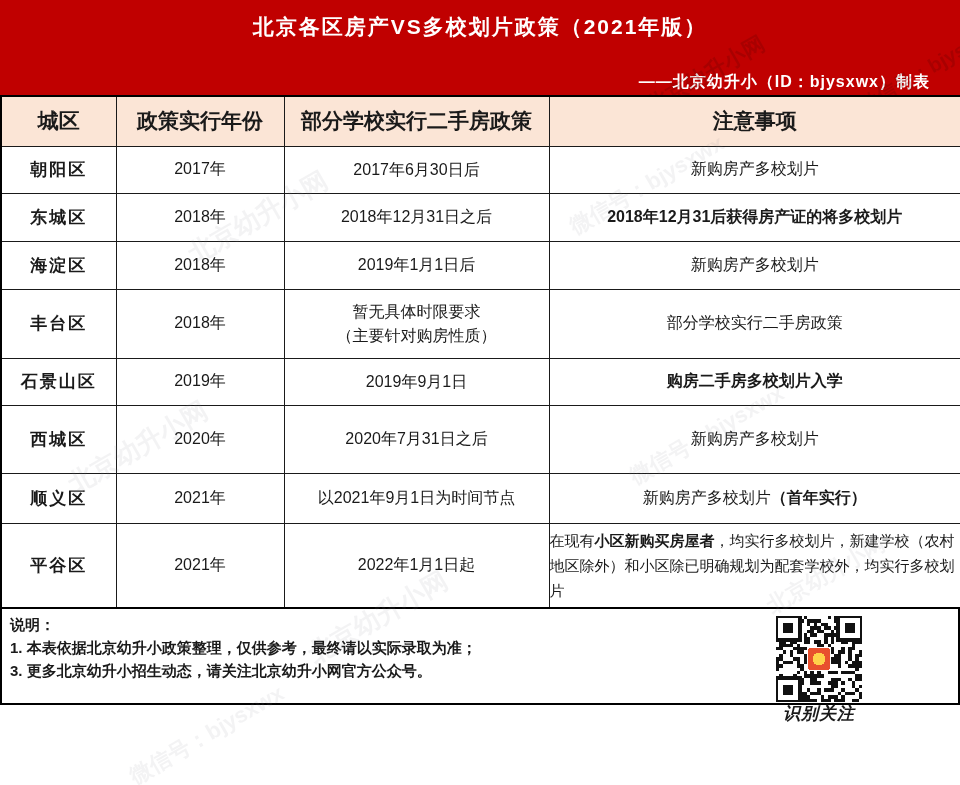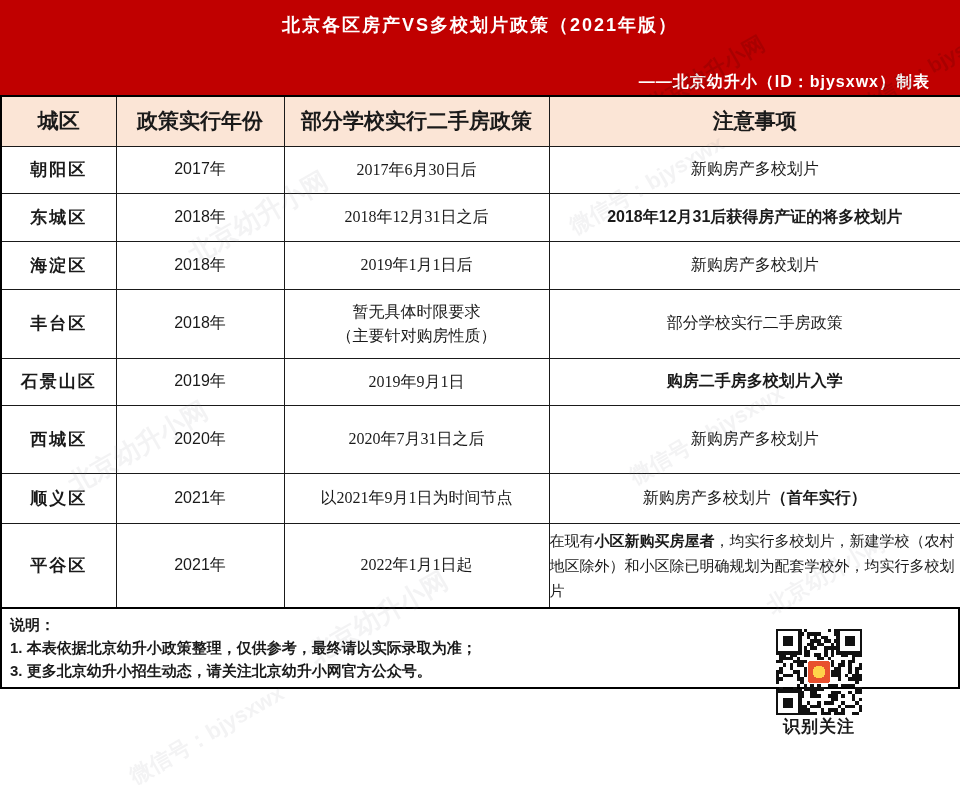--- a/index.html
+++ b/index.html
@@ -16,21 +16,21 @@
     position:relative;
     width:960px;height:95px;
     background:#c00000;
     color:#ffffff;
     box-sizing:border-box;
     overflow:hidden;
   }
   .banner-title{
     text-align:center;
     padding-top:13px;
-    font-size:18px;
+    font-size:21px;
     font-weight:bold;
     letter-spacing:2px;
   }
   .banner-credit{
     position:absolute;
     right:30px;
     bottom:2px;
     font-size:16px;
     font-weight:bold;
     letter-spacing:1px;
@@ -63,42 +63,43 @@
     height:50px;
   }
   td.cell-district{font-weight:bold;font-size:17px;letter-spacing:2px;}
   td.cell-note.left{
     text-align:left;
     font-size:15px;
     line-height:25px;
     padding:4px 0;
   }
   .seg-bold{font-weight:bold;}
-  .time-line{display:block;line-height:24px;font-family:Liberation Serif, serif;}
+  .time-line{display:block;line-height:24px;}
   
   .footer{
     position:relative;
-    width:960px;height:80px;
+    width:960px;height:96px;
     border:2px solid #000;
     border-top:none;
     box-sizing:border-box;
     background:#fff;
   }
   .footer-text{
     position:absolute;
     left:8px;top:4px;
     font-size:15px;
     font-weight:bold;
     line-height:23px;
   }
   .qr-box{
     position:absolute;
-    right:96px;top:20px;
+    right:96px;top:7px;
     width:86px;
     text-align:center;
+    font-style:italic;
   }
   .qr-box svg{display:block;width:86px;height:86px;}
   .qr-caption{
     font-size:17px;
     font-weight:bold;
     margin-top:0px;
     letter-spacing:1px;
   }
   
   .wm{

